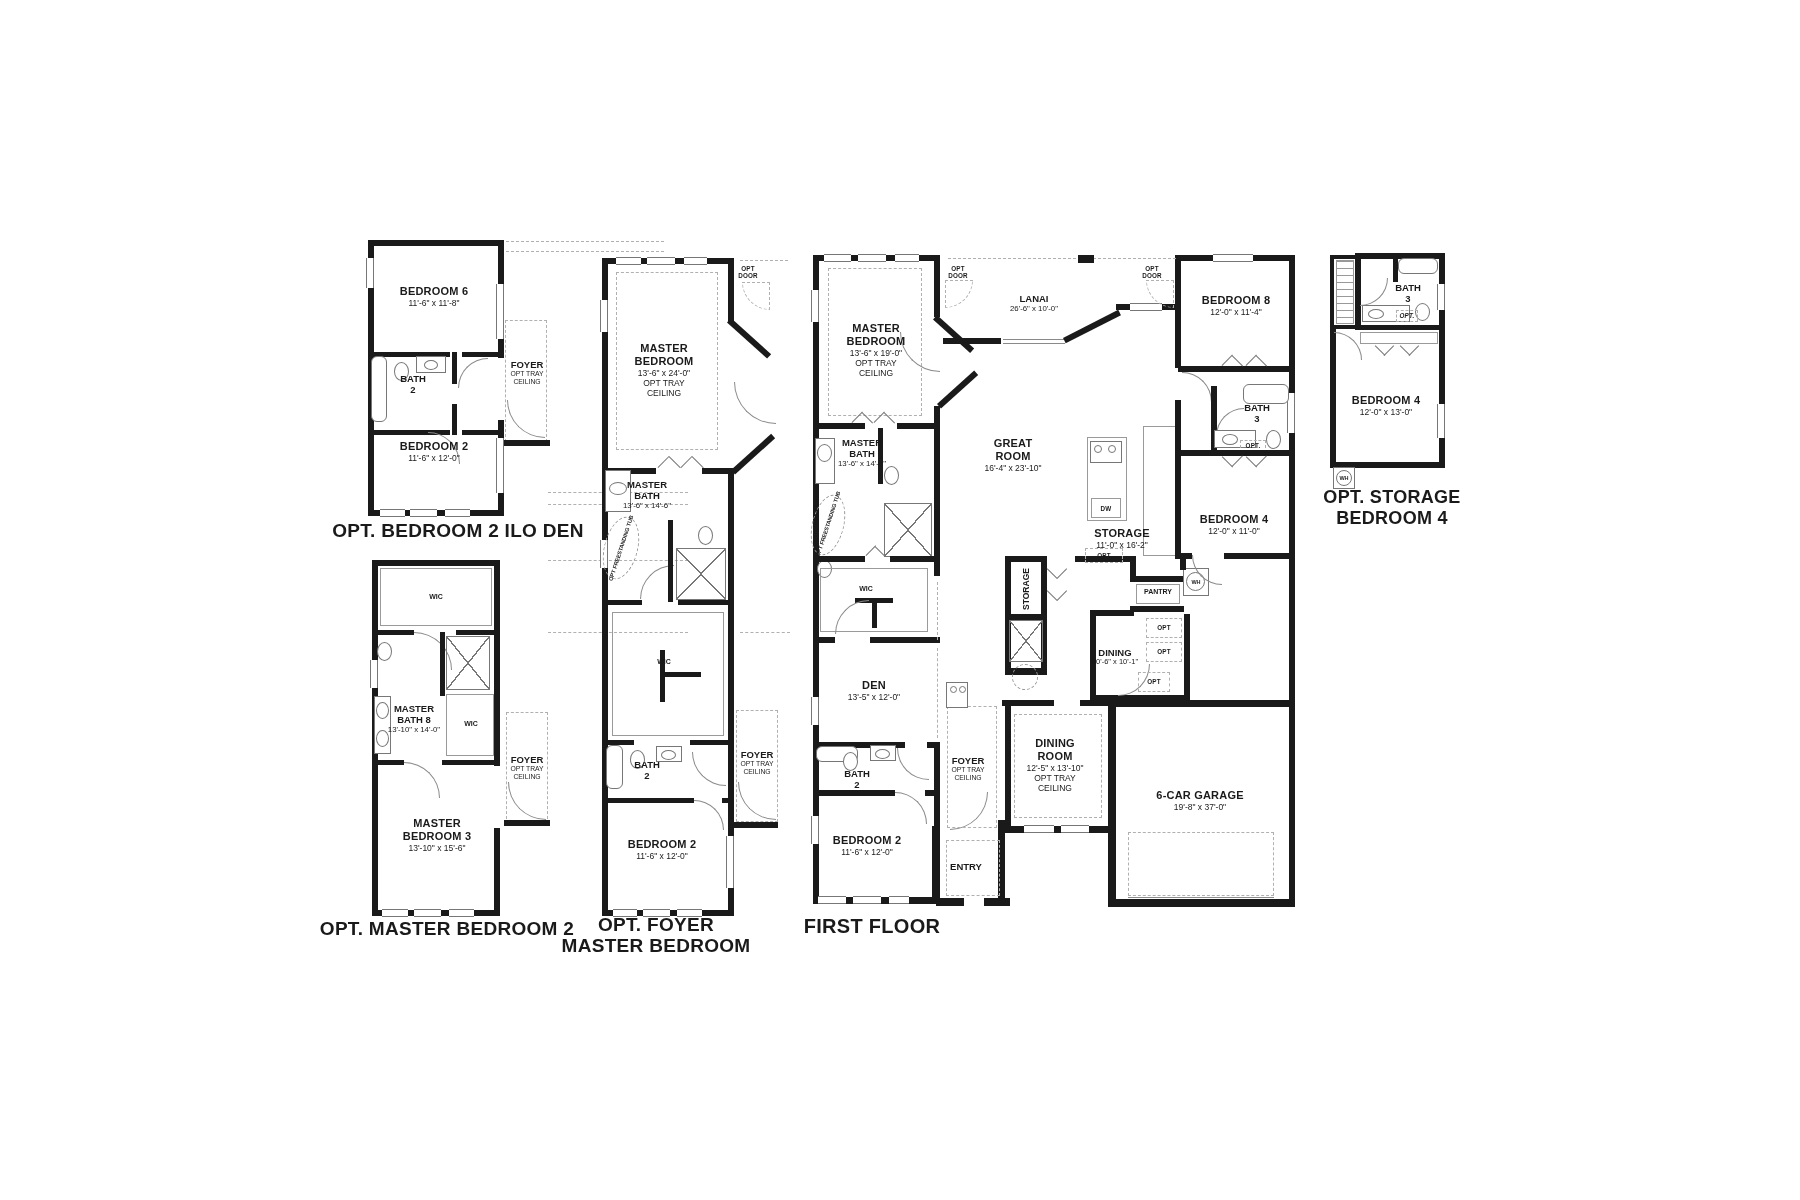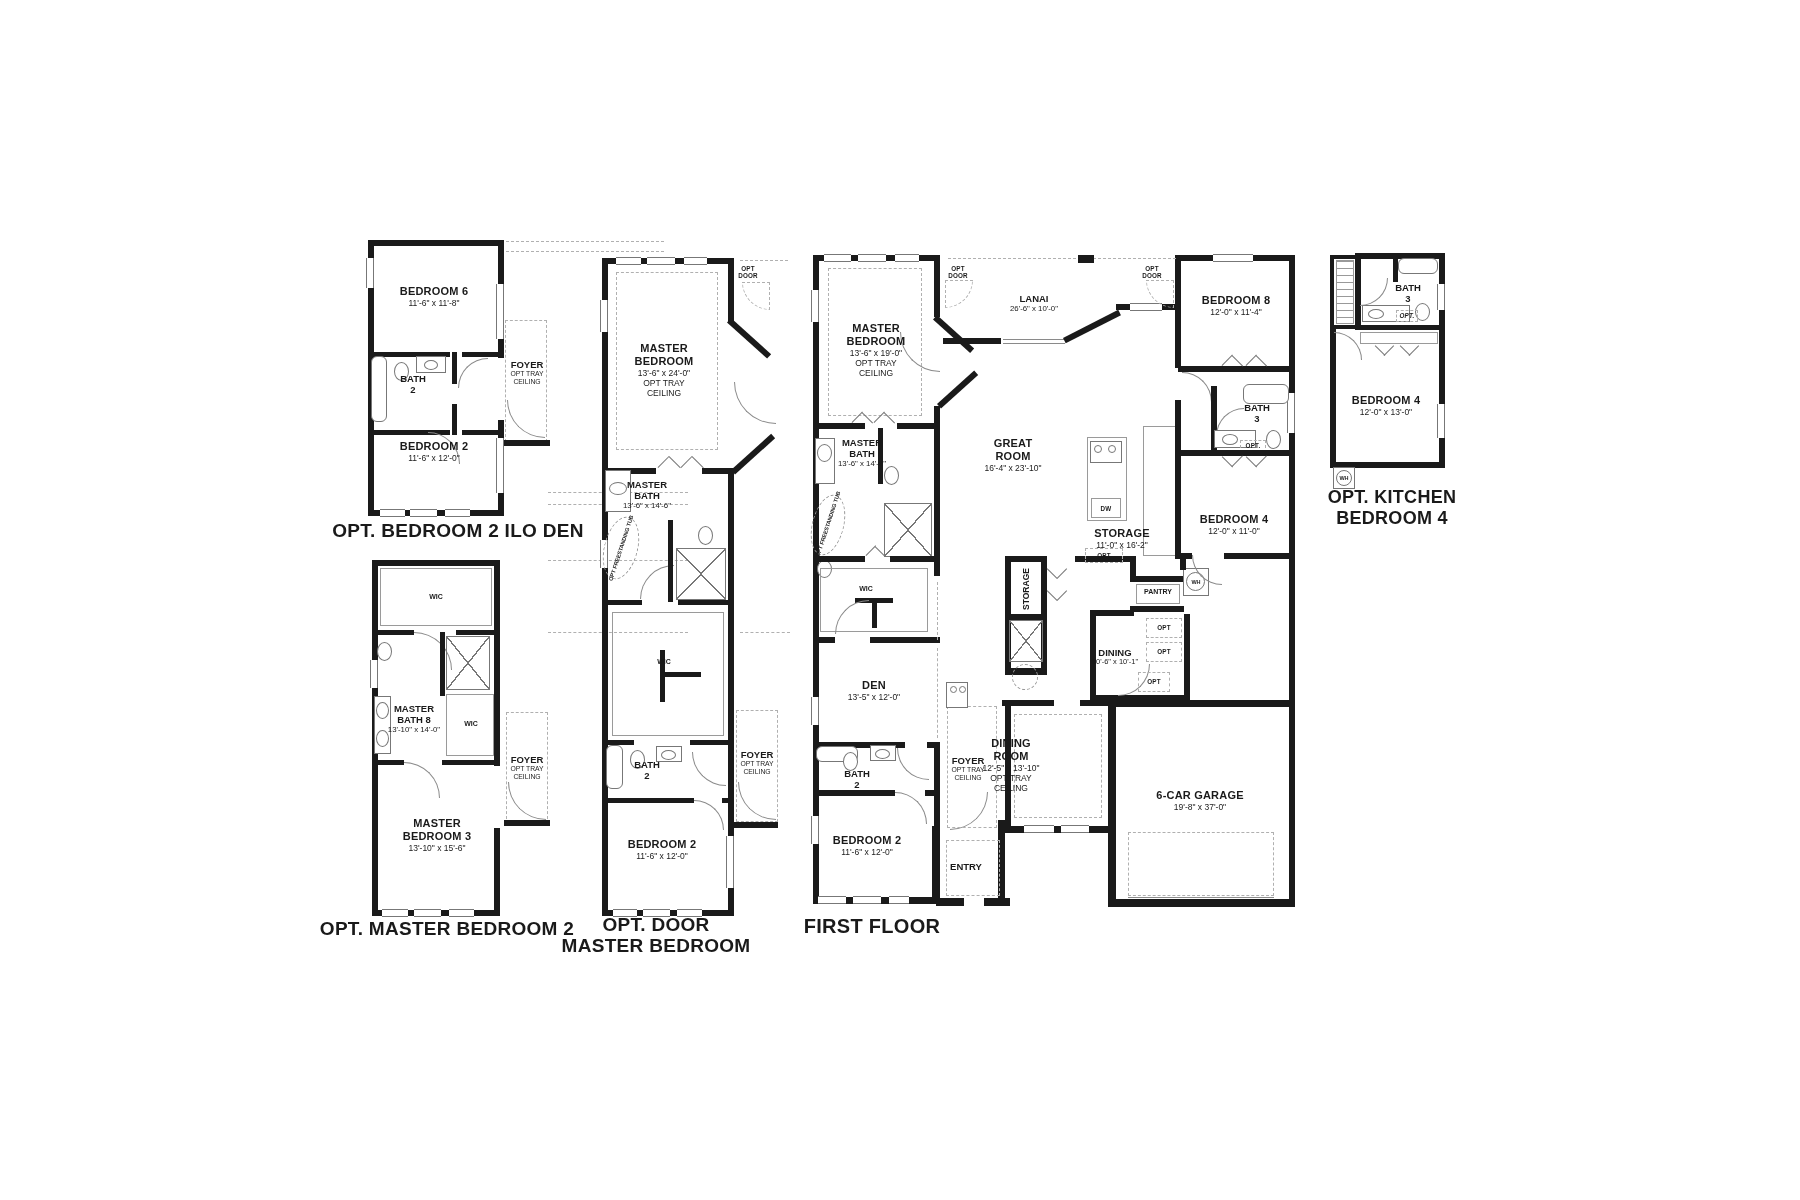--- a/index.html
+++ b/index.html
@@ -224,21 +224,21 @@
       <span class="md wp" style="width:28px">BATH 2</span>
     </div>
     <div class="lbl" style="left:757px;top:762px">
       <span class="md">FOYER</span>
       <span class="sb wp" style="width:40px">OPT TRAY CEILING</span>
     </div>
     <div class="lbl" style="left:662px;top:849px">
       <span class="nm">BEDROOM 2</span>
       <span class="dm">11'-6" x 12'-0"</span>
     </div>
-    <div class="ttl" style="left:656px;top:925px">OPT. DOOR</div>
+    <div class="ttl" style="left:656px;top:925px">OPT. FOYER</div>
     <div class="ttl" style="left:656px;top:946px">MASTER BEDROOM</div>
   </section>
 
   <section class="plan">
 
     <div class="w" style="left:813px;top:255px;width:127px;height:6px"></div>
     <div class="winh" style="left:824px;top:254px;width:27px"></div>
     <div class="winh" style="left:858px;top:254px;width:28px"></div>
     <div class="winh" style="left:895px;top:254px;width:24px"></div>
     <div class="w" style="left:813px;top:255px;width:6px;height:648px"></div>
@@ -471,21 +471,21 @@
     <div class="lbl" style="left:1164px;top:652px">
       <span class="mic">OPT</span>
     </div>
     <div class="lbl" style="left:1154px;top:682px">
       <span class="mic">OPT</span>
     </div>
     <div class="lbl" style="left:874px;top:690px">
       <span class="nm">DEN</span>
       <span class="dm">13'-5" x 12'-0"</span>
     </div>
-    <div class="lbl" style="left:1011px;top:765px">
+    <div class="lbl" style="left:1055px;top:765px">
       <span class="nm wp" style="width:50px">DINING ROOM</span>
       <span class="dm">12'-5" x 13'-10"</span>
       <span class="dm wp" style="width:50px">OPT TRAY CEILING</span>
     </div>
     <div class="lbl" style="left:968px;top:768px">
       <span class="md">FOYER</span>
       <span class="sb wp" style="width:40px">OPT TRAY CEILING</span>
     </div>
     <div class="lbl" style="left:857px;top:779px">
       <span class="md wp" style="width:28px">BATH 2</span>
@@ -538,17 +538,17 @@
     <div class="lbl" style="left:1407px;top:316px">
       <span class="mic" style="font-style:italic">OPT.</span>
     </div>
     <div class="lbl" style="left:1386px;top:405px">
       <span class="nm">BEDROOM 4</span>
       <span class="dm">12'-0" x 13'-0"</span>
     </div>
     <div class="lbl" style="left:1344px;top:478px">
       <span style="font-size:5.5px;font-weight:bold">WH</span>
     </div>
-    <div class="ttl" style="left:1392px;top:497px;font-size:18px">OPT. KITCHEN</div>
+    <div class="ttl" style="left:1392px;top:497px;font-size:18px">OPT. STORAGE</div>
     <div class="ttl" style="left:1392px;top:518px;font-size:18px">BEDROOM 4</div>
   </section>
 
 </div>
 
 </body></html>

